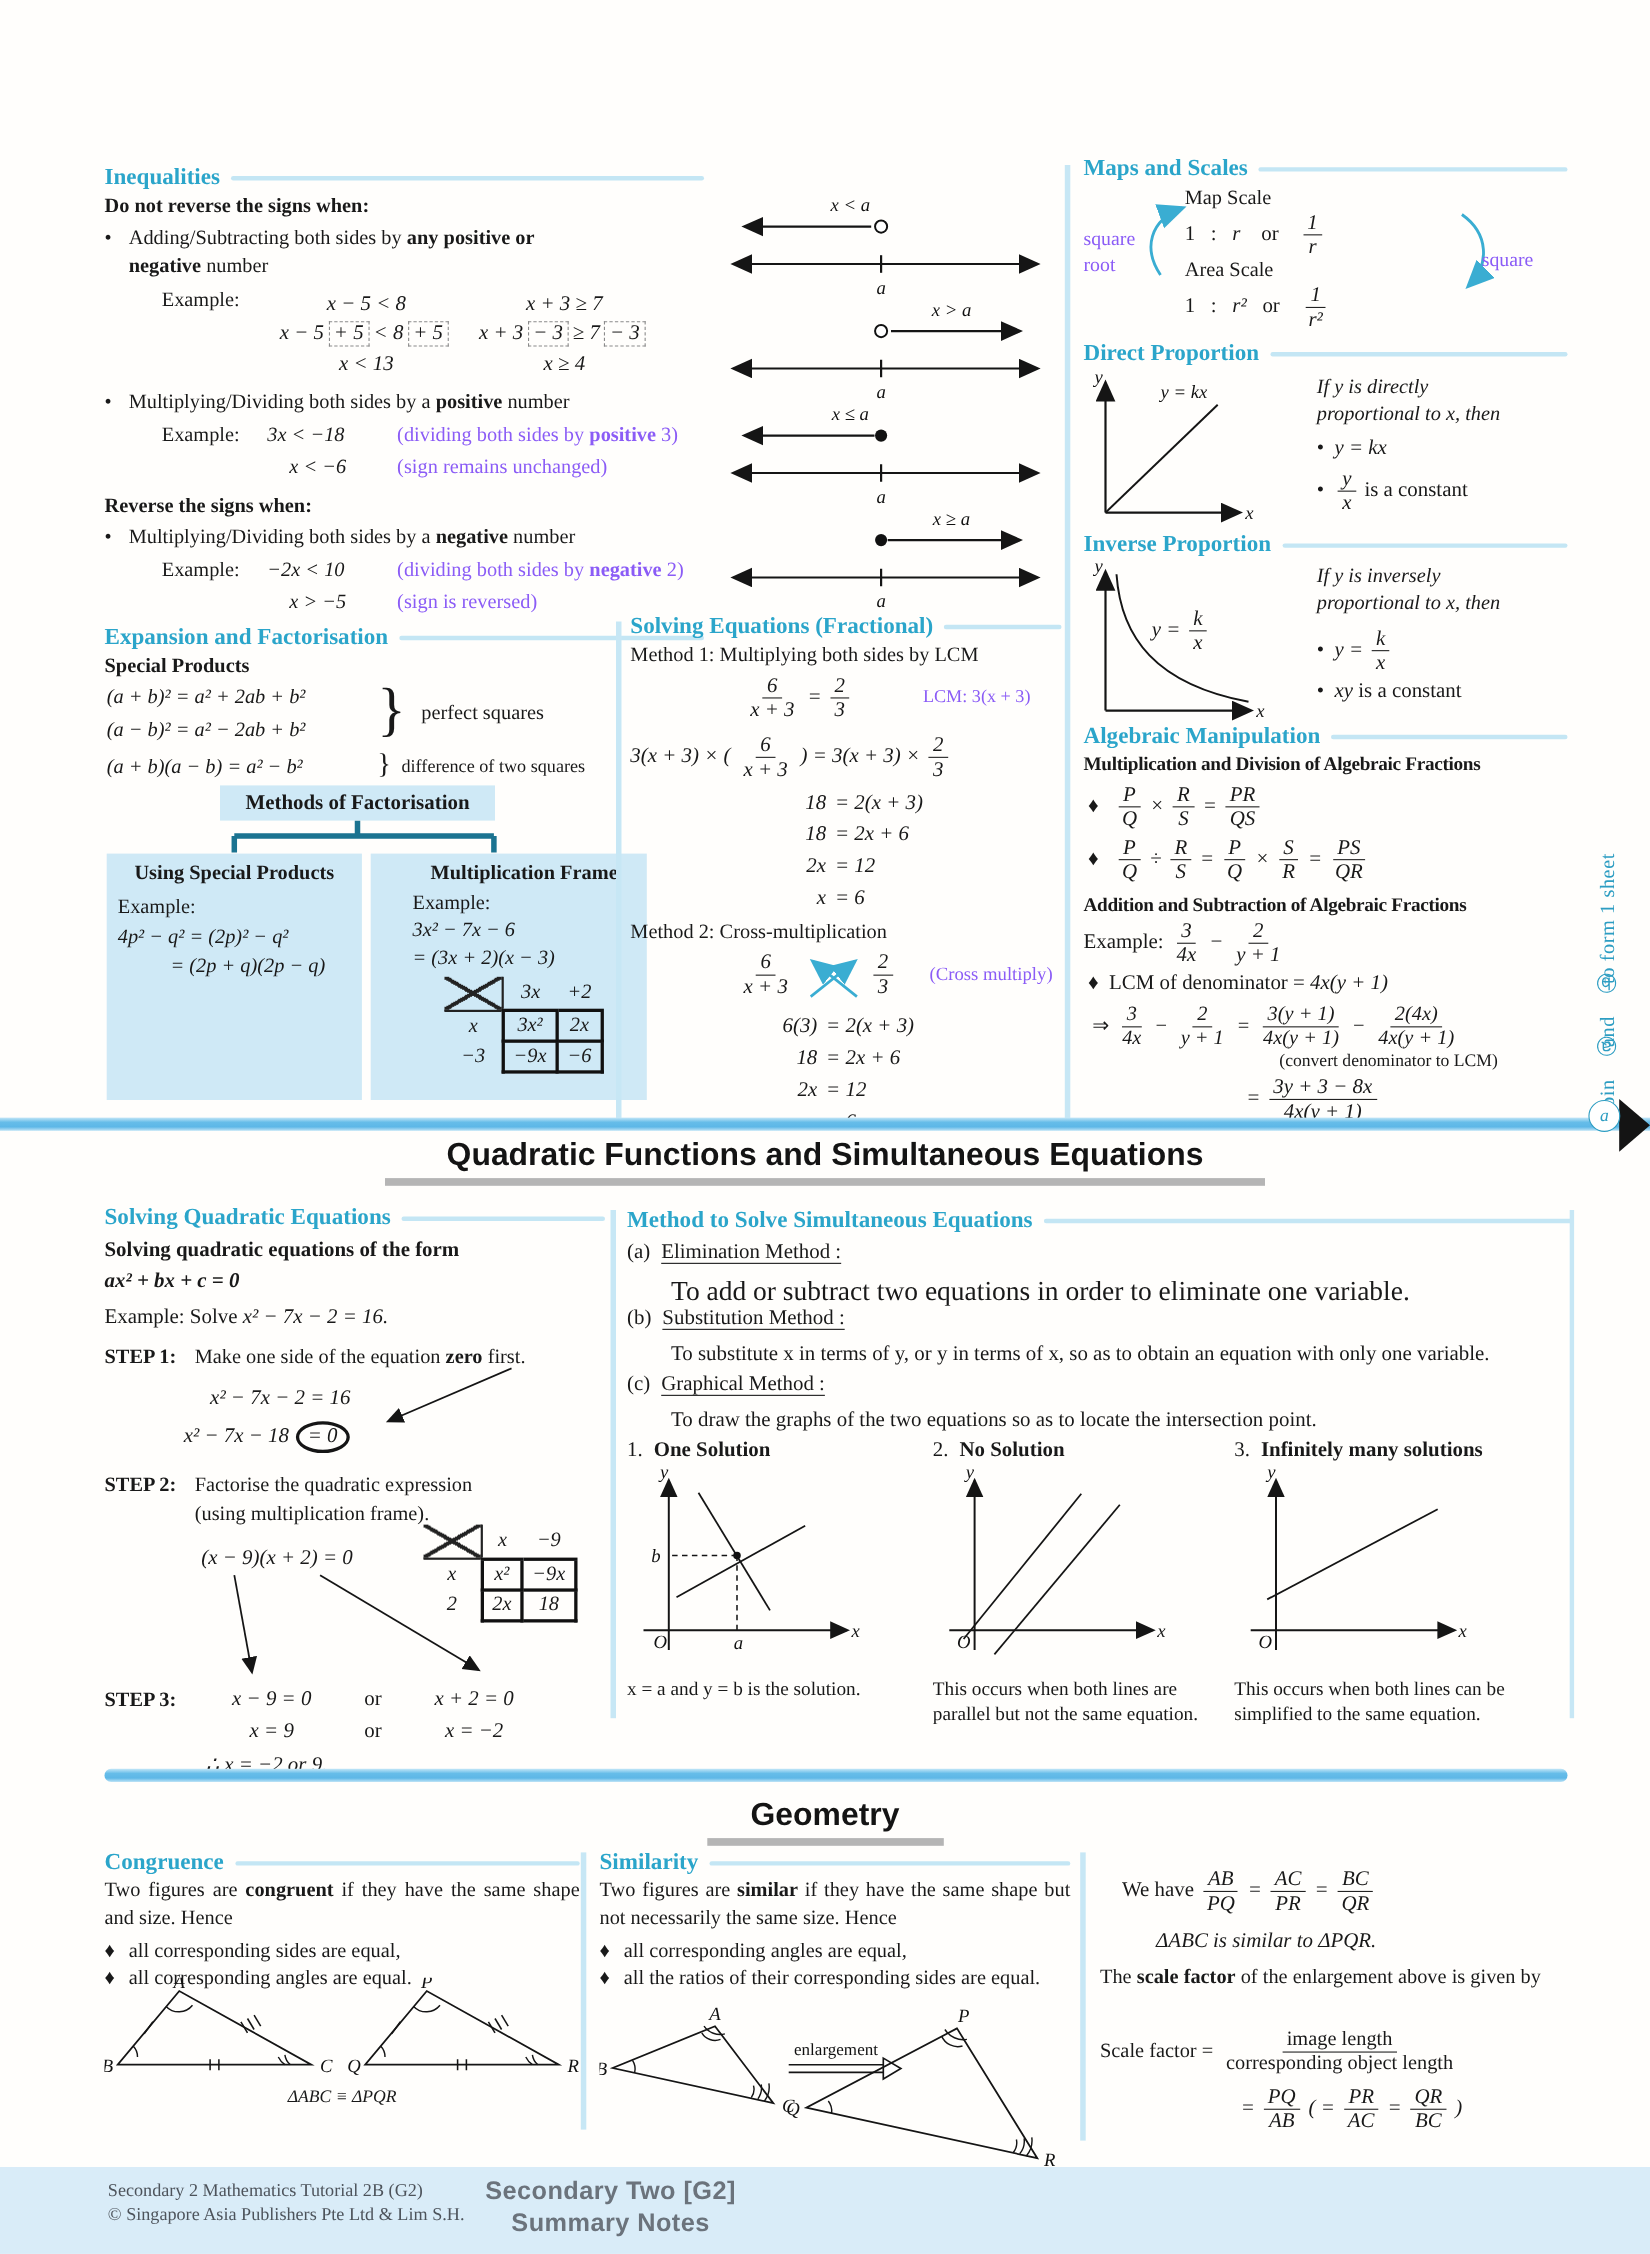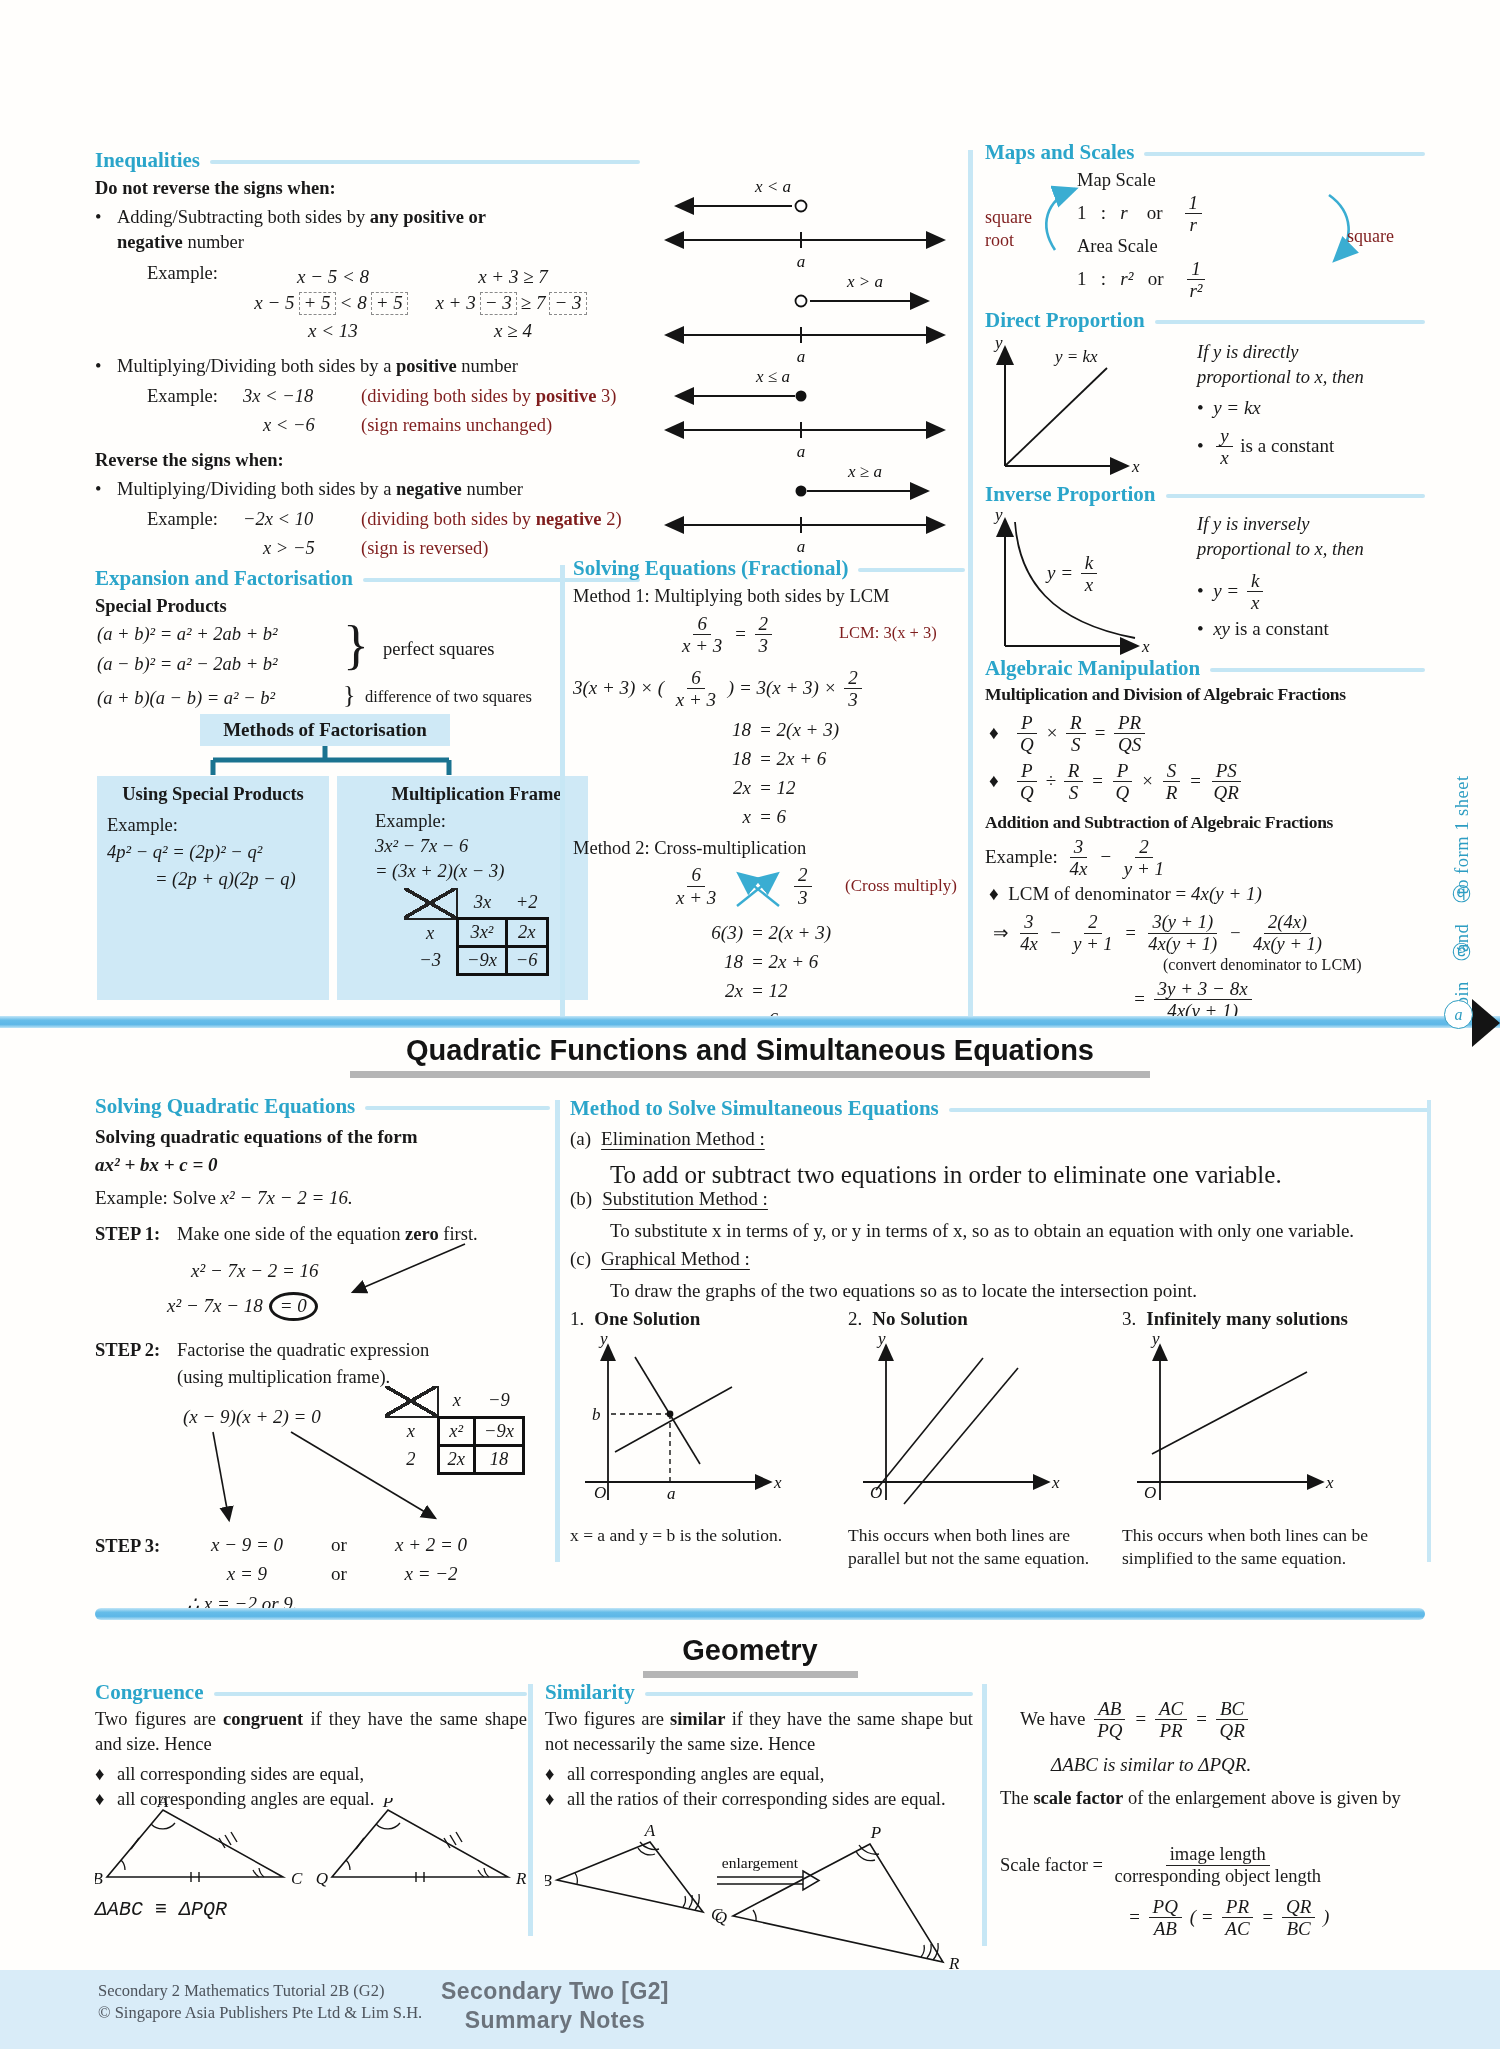--- a/index.html
+++ b/index.html
@@ -10,21 +10,21 @@
   .big-title{position:absolute;left:0;width:1500px;text-align:center;
              font-family:"Liberation Sans",sans-serif;font-weight:bold;color:#141414;}
   .big-title .bar{height:7px;background:#b5b5b5;margin:4px auto 0;}
   .shead{display:flex;align-items:center;gap:10px;color:#2ba5ca;font-weight:bold;font-size:21px;
          font-family:"Liberation Serif",serif;white-space:nowrap;}
   .shead::after{content:"";flex:1;height:4px;background:#c4e6f4;border-radius:2px;margin-top:2px;}
   .t{font-size:18.5px;line-height:1.35;}
   .b{font-weight:bold;}
   .math{font-style:italic;}
   .roman{font-style:normal;}
-  .teal{color:#7f1d1d;}
+  .teal{color:#8b5cf6;}
   .just{text-align:justify;}
   .brow{display:flex;gap:8px;}
   .bdot{width:14px;flex:none;}
   .dashbox{border:1.6px dashed #8a8a8a;padding:0 4px;margin:0 4px;font-style:italic;}
   .formula{display:inline-flex;align-items:center;font-style:italic;font-size:19px;line-height:1.1;}
   .formula .tok{white-space:pre;}
   .frac{display:inline-flex;flex-direction:column;align-items:center;margin:0 3px;line-height:1.12;}
   .frac .num{border-bottom:1.6px solid #222;padding:0 4px;display:block;text-align:center;}
   .frac .den{padding:0 4px;display:block;text-align:center;}
   .divider{position:absolute;width:5px;background:#c7e7f5;}
@@ -697,21 +697,21 @@
       <line x1="261" y1="51" x2="269" y2="40" style="stroke-width:1.4"></line>
       <line x1="321" y1="84" x2="321" y2="74" style="stroke-width:1.4"></line>
         <line x1="329" y1="84" x2="329" y2="74" style="stroke-width:1.4"></line>
       <line x1="349" y1="40" x2="355" y2="50" style="stroke-width:1.4"></line>
         <line x1="355" y1="37" x2="361" y2="47" style="stroke-width:1.4"></line>
         <line x1="361" y1="34" x2="367" y2="44" style="stroke-width:1.4"></line>
       <text x="293" y="9" text-anchor="middle">P</text>
       <text x="233" y="86" text-anchor="end">Q</text>
       <text x="421" y="86">R</text>
     </svg>
-    <div class="abs math" style="left:0;top:218px;width:432px;text-align:left;font-size:20px;font-family:Liberation Mono, monospace;">ΔABC ≡ ΔPQR</div>
+    <div class="abs math" style="left:0;top:218px;width:432px;text-align:center;font-size:16px;">ΔABC ≡ ΔPQR</div>
   </div>
 
   <div class="abs" style="left:545px;top:1680px;width:428px;height:290px;">
     <div class="shead">
       <span>Similarity</span>
     </div>
     <div class="t just" style="margin-top:2px;"><span>Two figures are </span><span class="b">similar</span><span> if they have the same shape but not necessarily the same size. Hence</span></div>
     <div class="brow t" style="margin-top:5px;">
       <span class="bdot">♦</span>
         <span>all corresponding angles are equal,</span>

